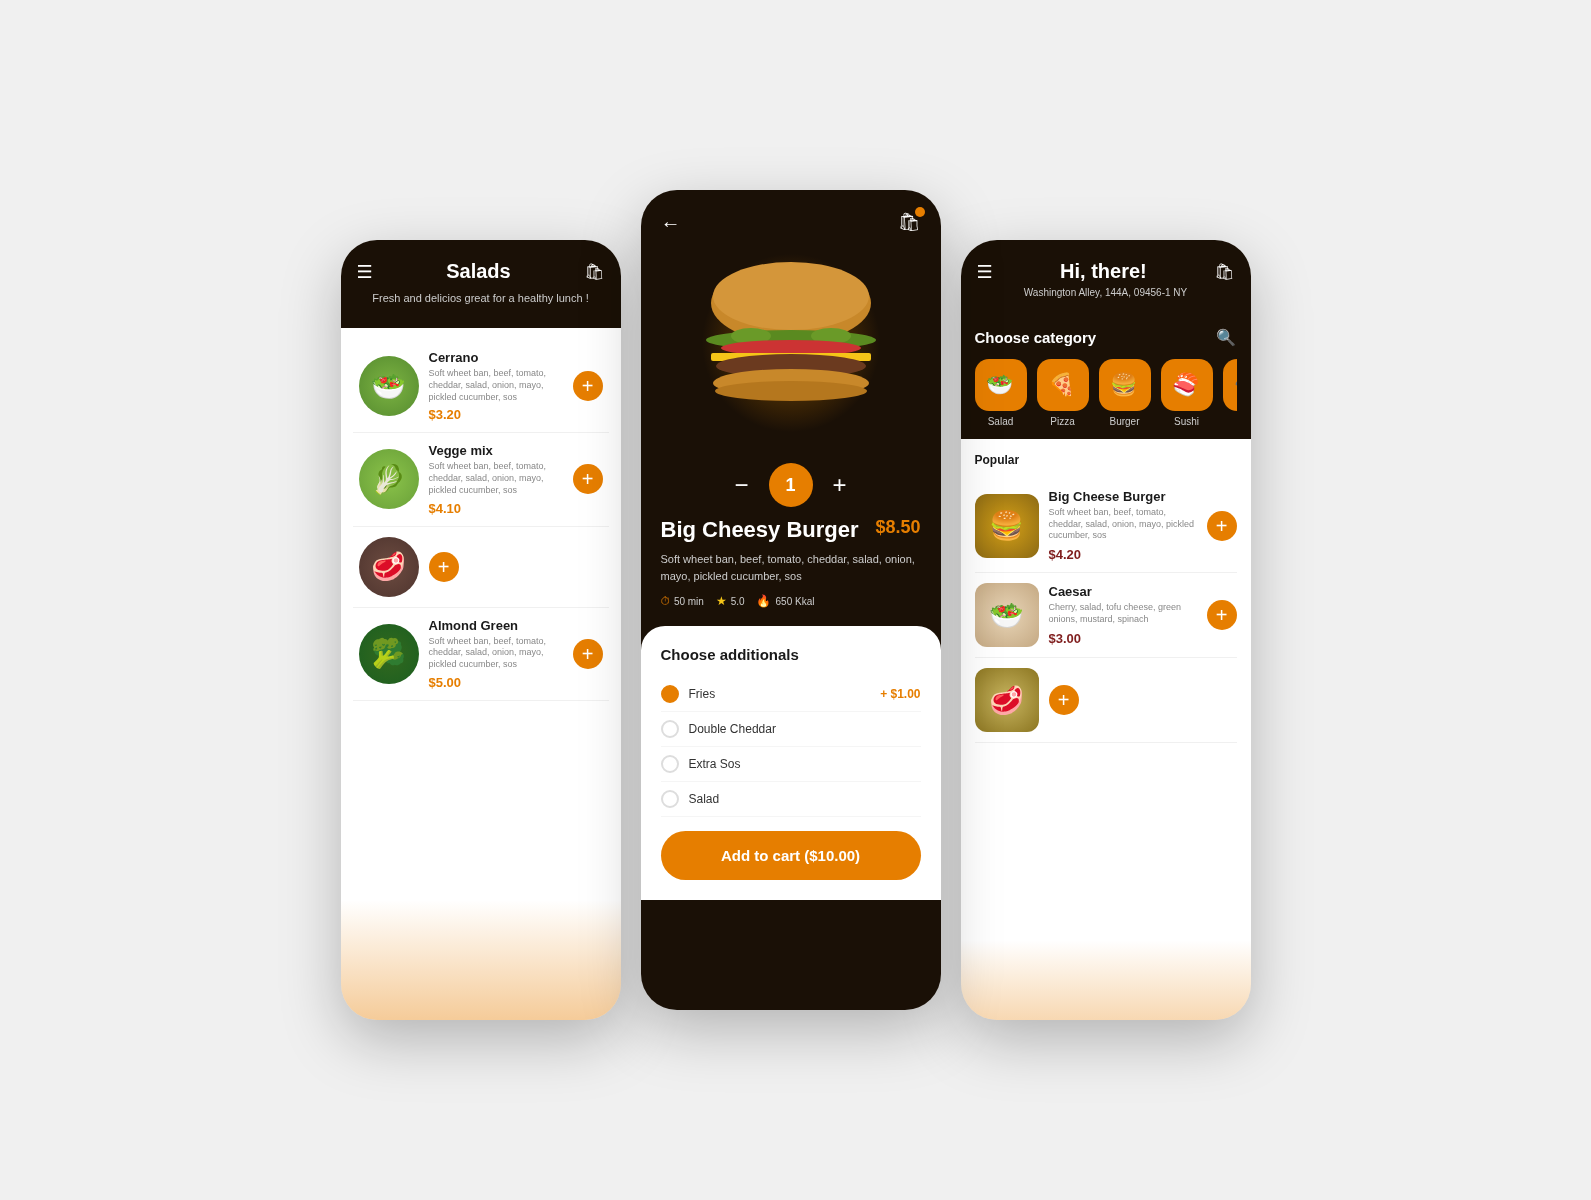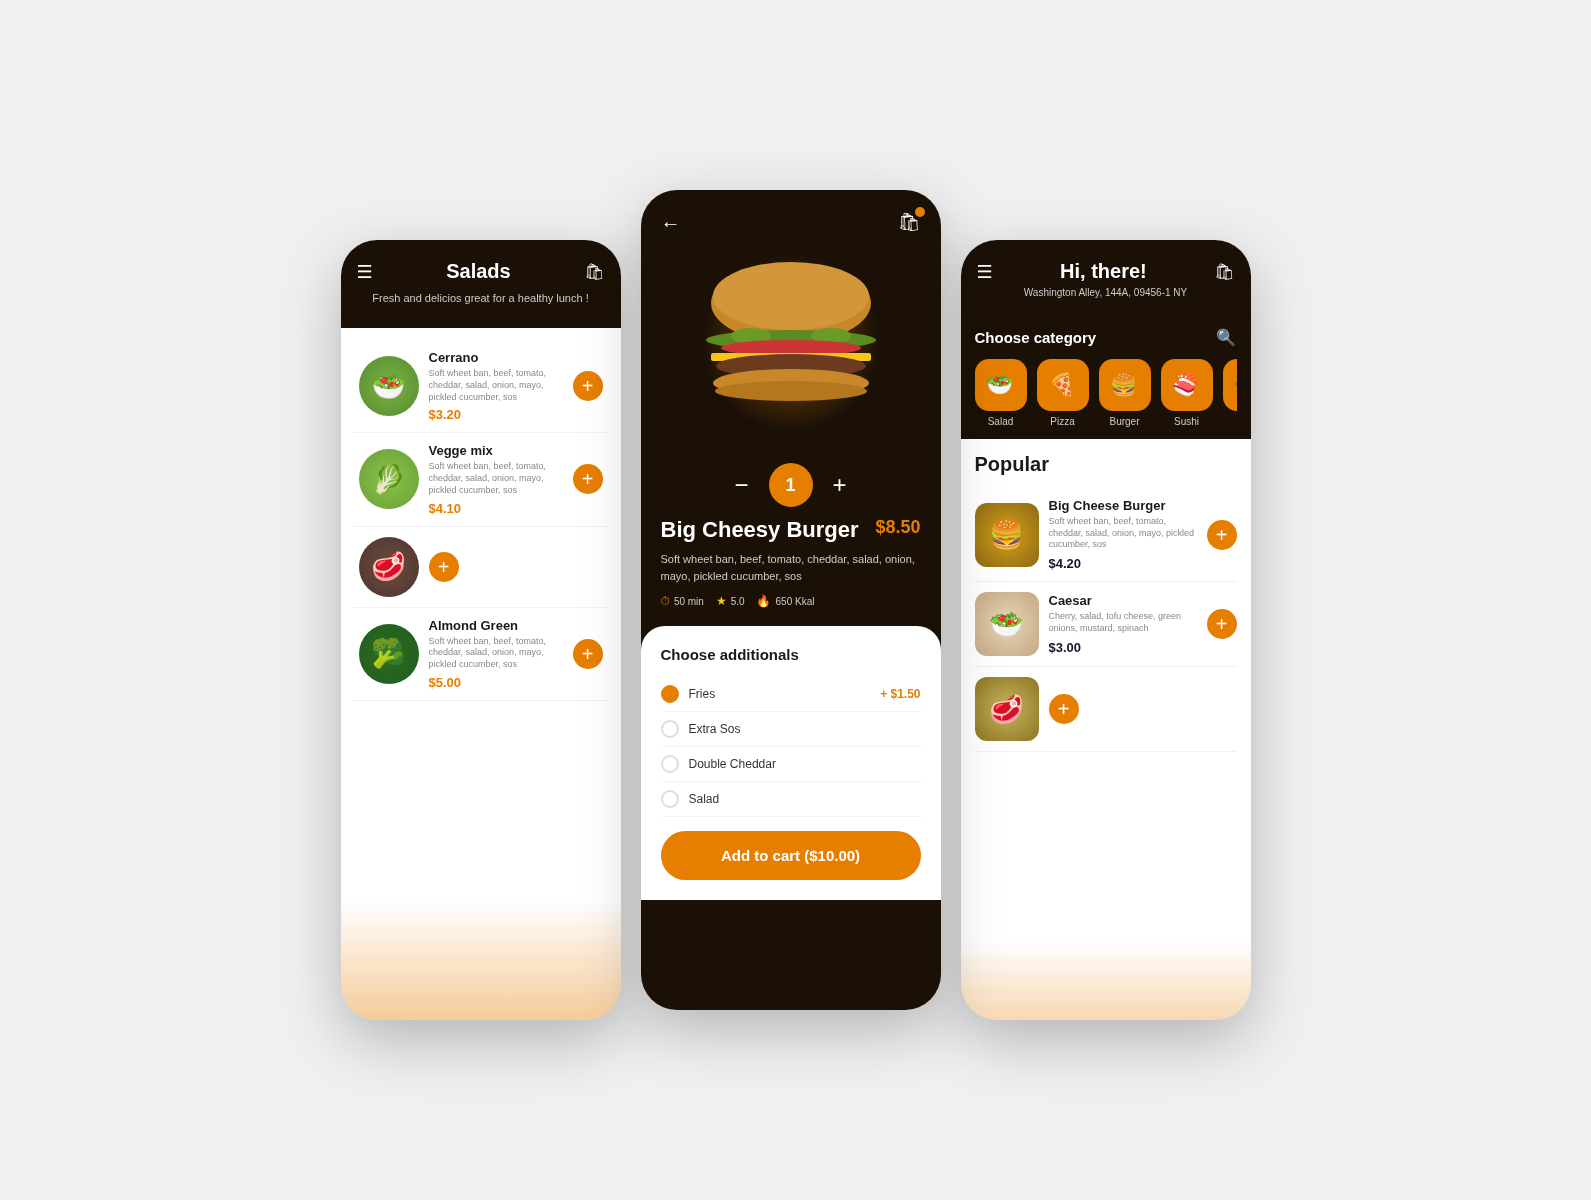--- a/index.html
+++ b/index.html
@@ -255,42 +255,42 @@
     .cat-icon-wrap {
       width: 52px; height: 52px;
       background: #e67e00;
       border-radius: 14px;
       display: flex; align-items: center; justify-content: center;
       font-size: 22px;
     }
     .cat-label { font-size: 10px; color: #ccc; }
 
     .popular-section { background: #fff; border-radius: 20px 20px 0 0; padding: 14px; flex: 1; overflow: hidden; }
-    .popular-title { font-size: 20px; font-weight: 700; color: #1a1a1a; margin-bottom: 12px; }
+    .popular-title { font-size: 12px; font-weight: 700; color: #1a1a1a; margin-bottom: 12px; }
     .popular-item {
       display: flex;
       align-items: center;
       gap: 10px;
       padding: 10px 0;
       border-bottom: 1px solid #f0f0f0;
     }
     .popular-img {
       width: 64px; height: 64px;
       border-radius: 12px;
       flex-shrink: 0;
       display: flex; align-items: center; justify-content: center;
       font-size: 28px;
     }
     .popular-img.burger-img { background: radial-gradient(circle, #d4a017, #8b6914); }
     .popular-img.caesar-img { background: radial-gradient(circle, #e8d5b7, #c4a882); }
     .popular-img.chips-img { background: radial-gradient(circle, #c8b560, #8b7520); }
     .popular-info { flex: 1; }
     .popular-name { font-size: 13px; font-weight: 700; color: #1a1a1a; margin-bottom: 3px; }
     .popular-desc { font-size: 9px; color: #888; line-height: 1.3; margin-bottom: 5px; }
-    .popular-price { font-size: 13px; font-weight: 700; color: #0f172a; }
+    .popular-price { font-size: 13px; font-weight: 700; color: #7f1d1d; }
 
     
     .phone-right::after {
       content: '';
       position: absolute;
       bottom: 0; left: 0; right: 0;
       height: 80px;
       background: linear-gradient(to top, rgba(230,126,0,0.3), transparent);
       pointer-events: none;
     }
@@ -400,30 +400,30 @@
           <span>650 Kkal</span>
         </div>
       </div>
     </div>
     <div class="additionals-panel">
       <div class="additionals-title">Choose additionals</div>
       <div id="addons-list">
           <div class="addon-item">
     <div class="addon-radio selected"></div>
     <span class="addon-name">Fries</span>
-    <span class="addon-price">+ $1.50</span>
+    <span class="addon-price">+ $1.00</span>
+  </div>
+          <div class="addon-item">
+    <div class="addon-radio "></div>
+    <span class="addon-name">Double Cheddar</span>
+
   </div>
           <div class="addon-item">
     <div class="addon-radio "></div>
     <span class="addon-name">Extra Sos</span>
-
-  </div>
-          <div class="addon-item">
-    <div class="addon-radio "></div>
-    <span class="addon-name">Double Cheddar</span>
 
   </div>
           <div class="addon-item">
     <div class="addon-radio "></div>
     <span class="addon-name">Salad</span>
 
   </div>
         </div>
       <button class="add-to-cart-btn">Add to cart ($10.00)</button>
     </div>

